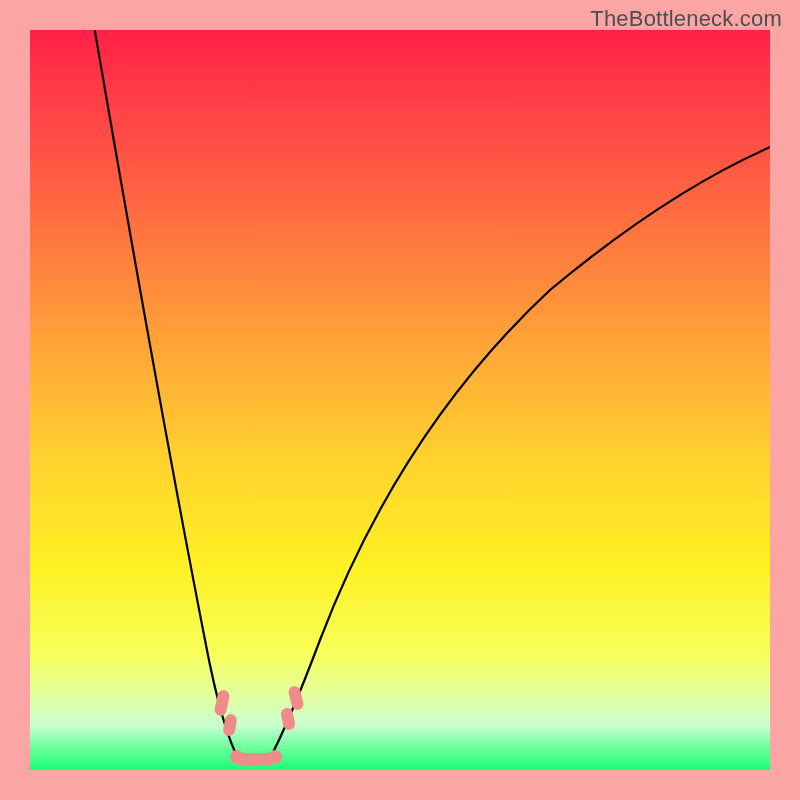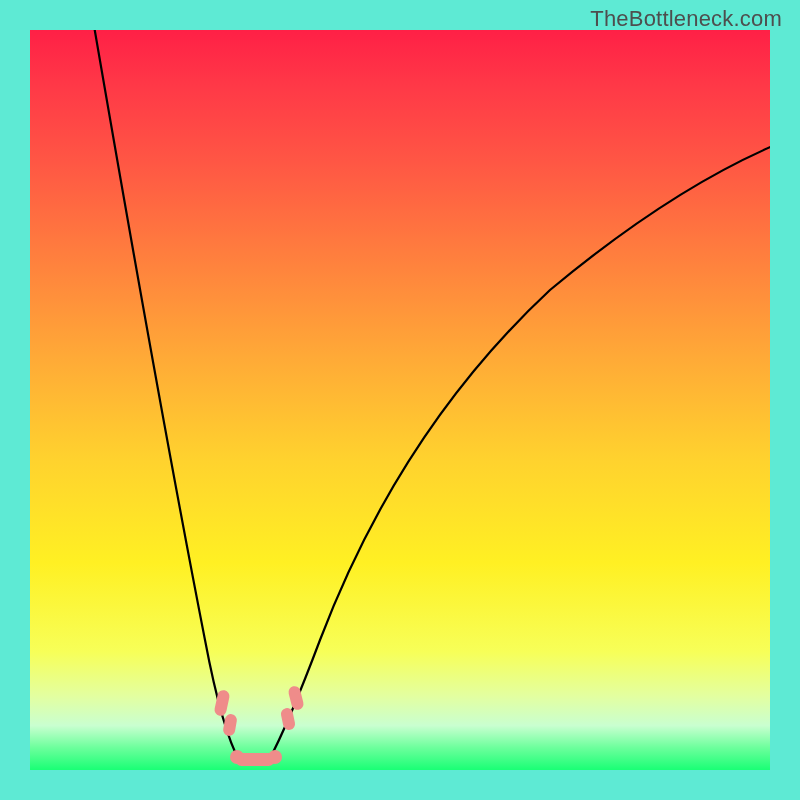--- a/index.html
+++ b/index.html
@@ -1,21 +1,21 @@
 <!DOCTYPE html>
 <html><head>
 <meta charset="utf-8">
 <style>
   * { margin: 0; padding: 0; box-sizing: border-box; }
   html, body { width: 800px; height: 800px; overflow: hidden; background: #000; }
   .container {
     width: 800px;
     height: 800px;
     position: relative;
-    background: #5eead4;
+    background: #fca5a5;
   }
   .watermark {
     position: absolute;
     top: 6px;
     right: 18px;
     font-family: Arial, Helvetica, sans-serif;
     font-size: 22px;
     color: #4e4e4e;
     font-weight: 500;
     letter-spacing: 0.2px;

